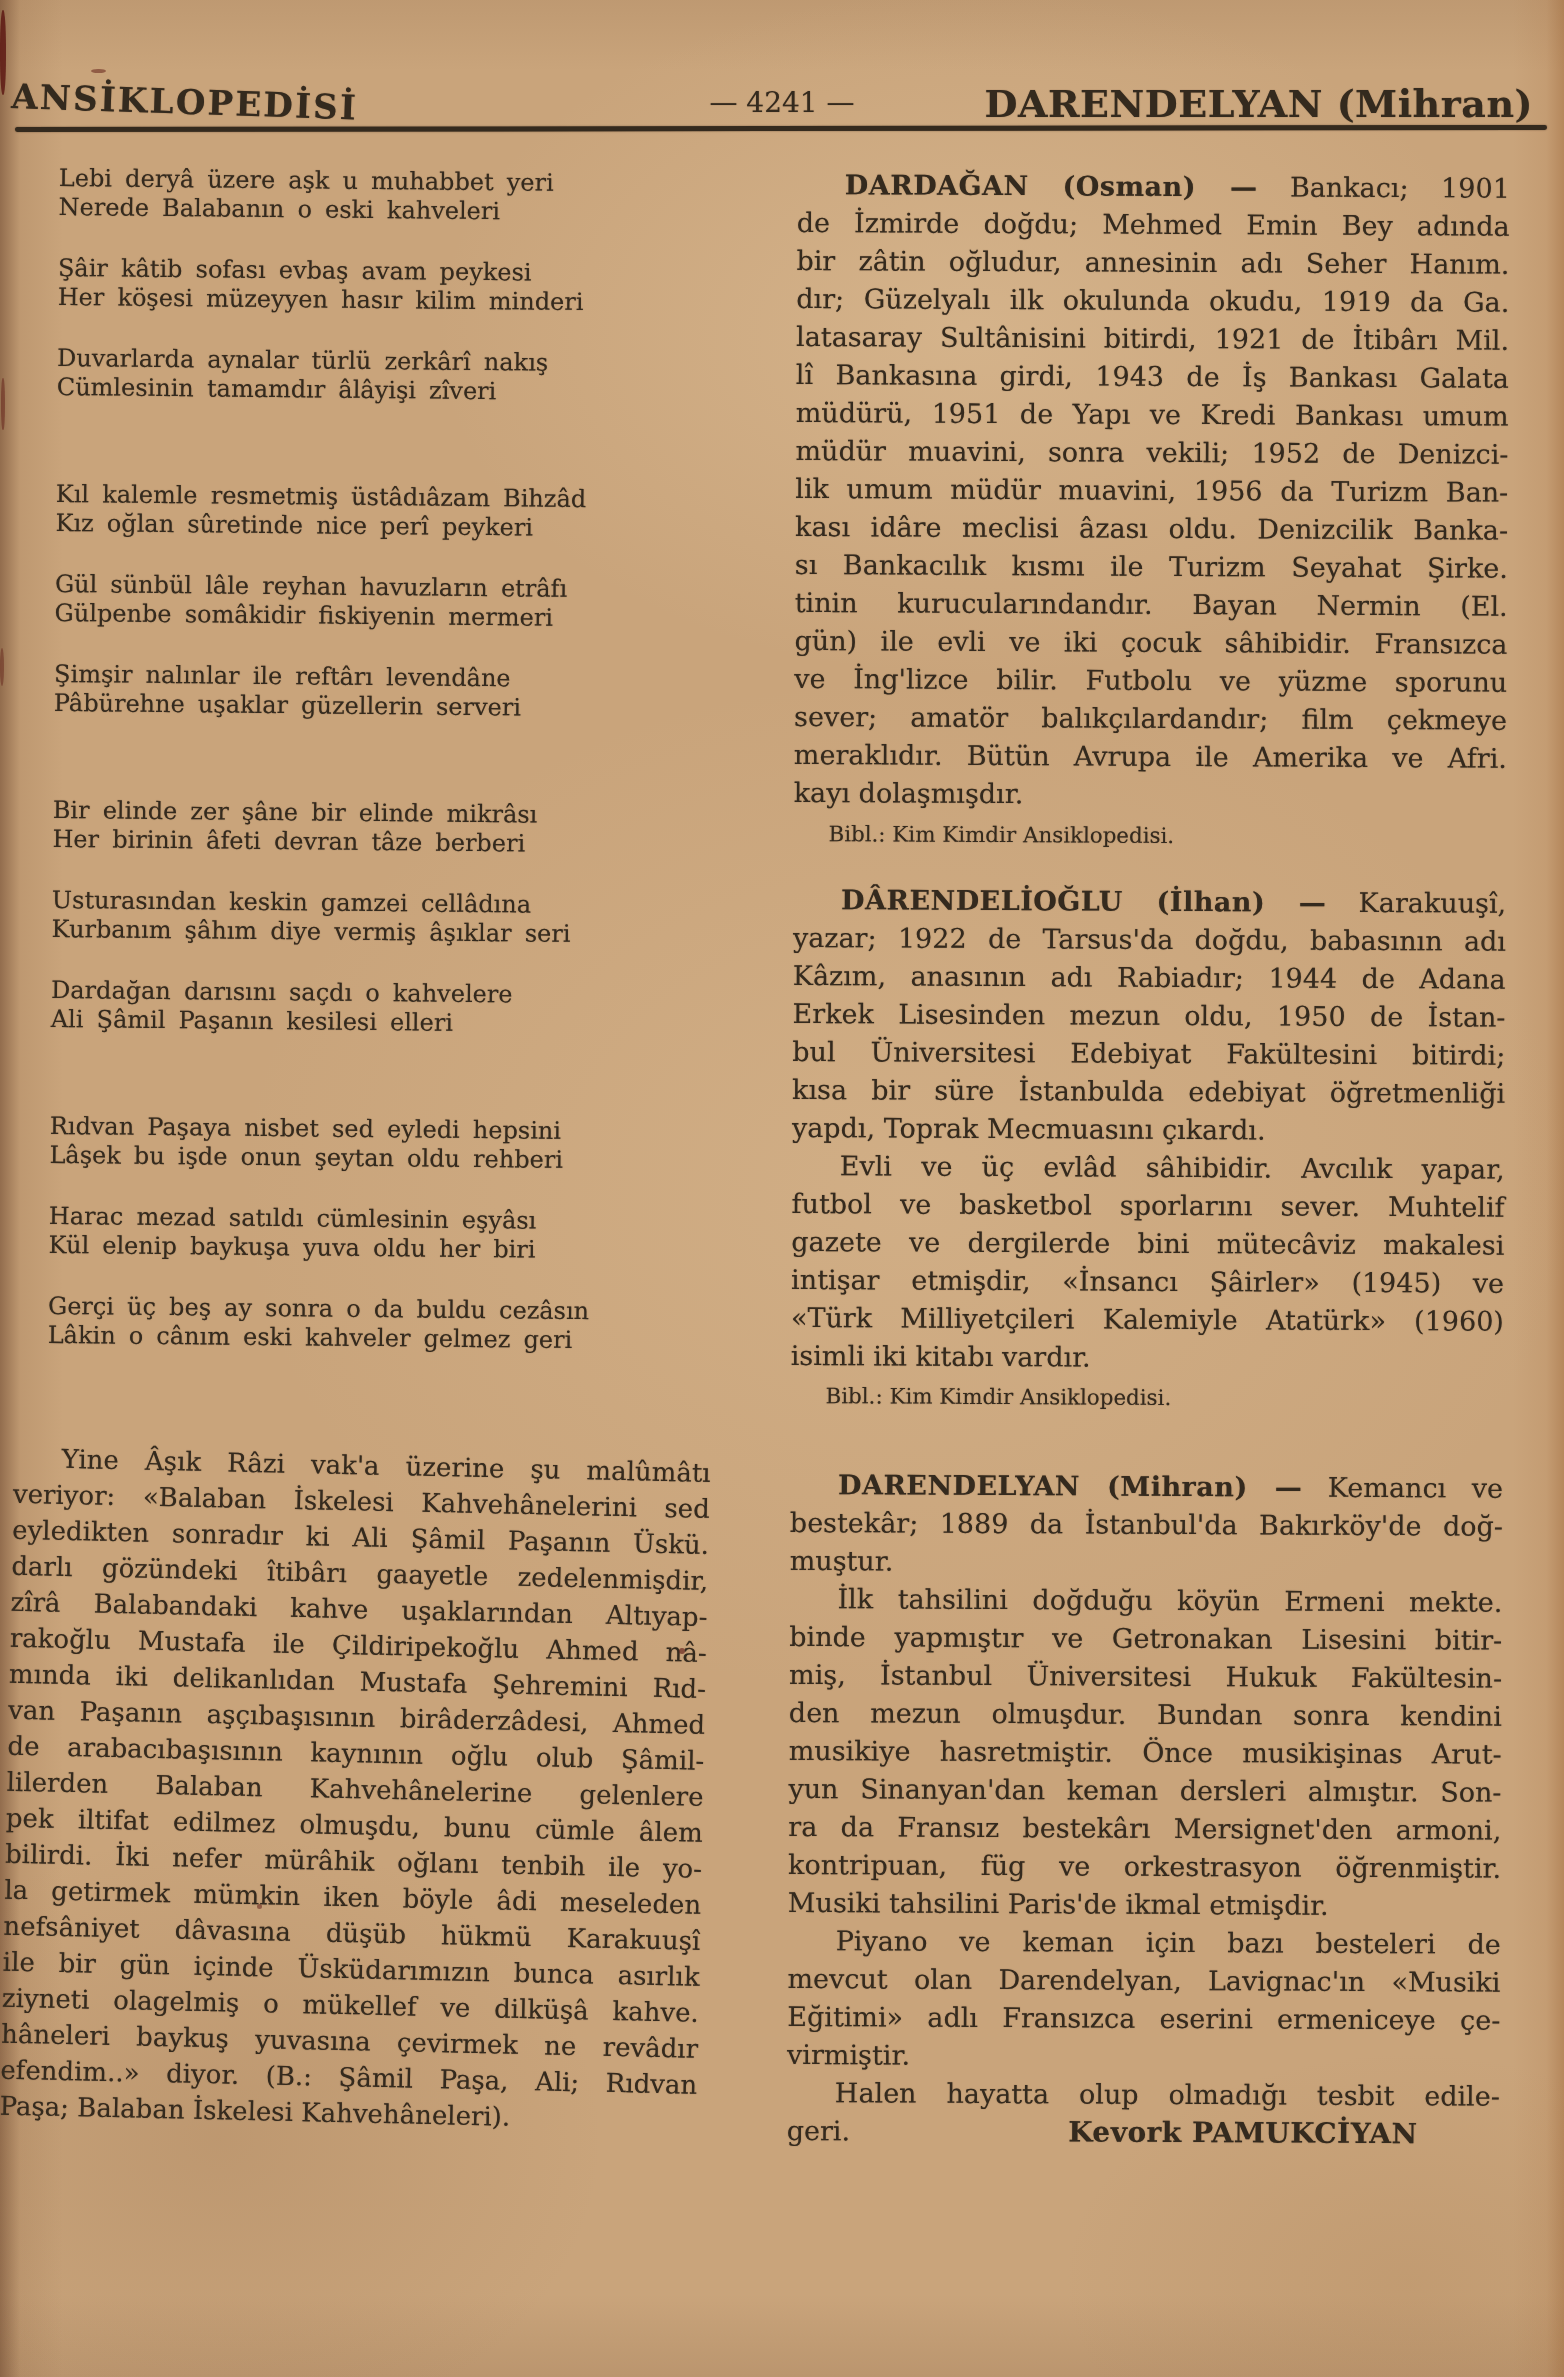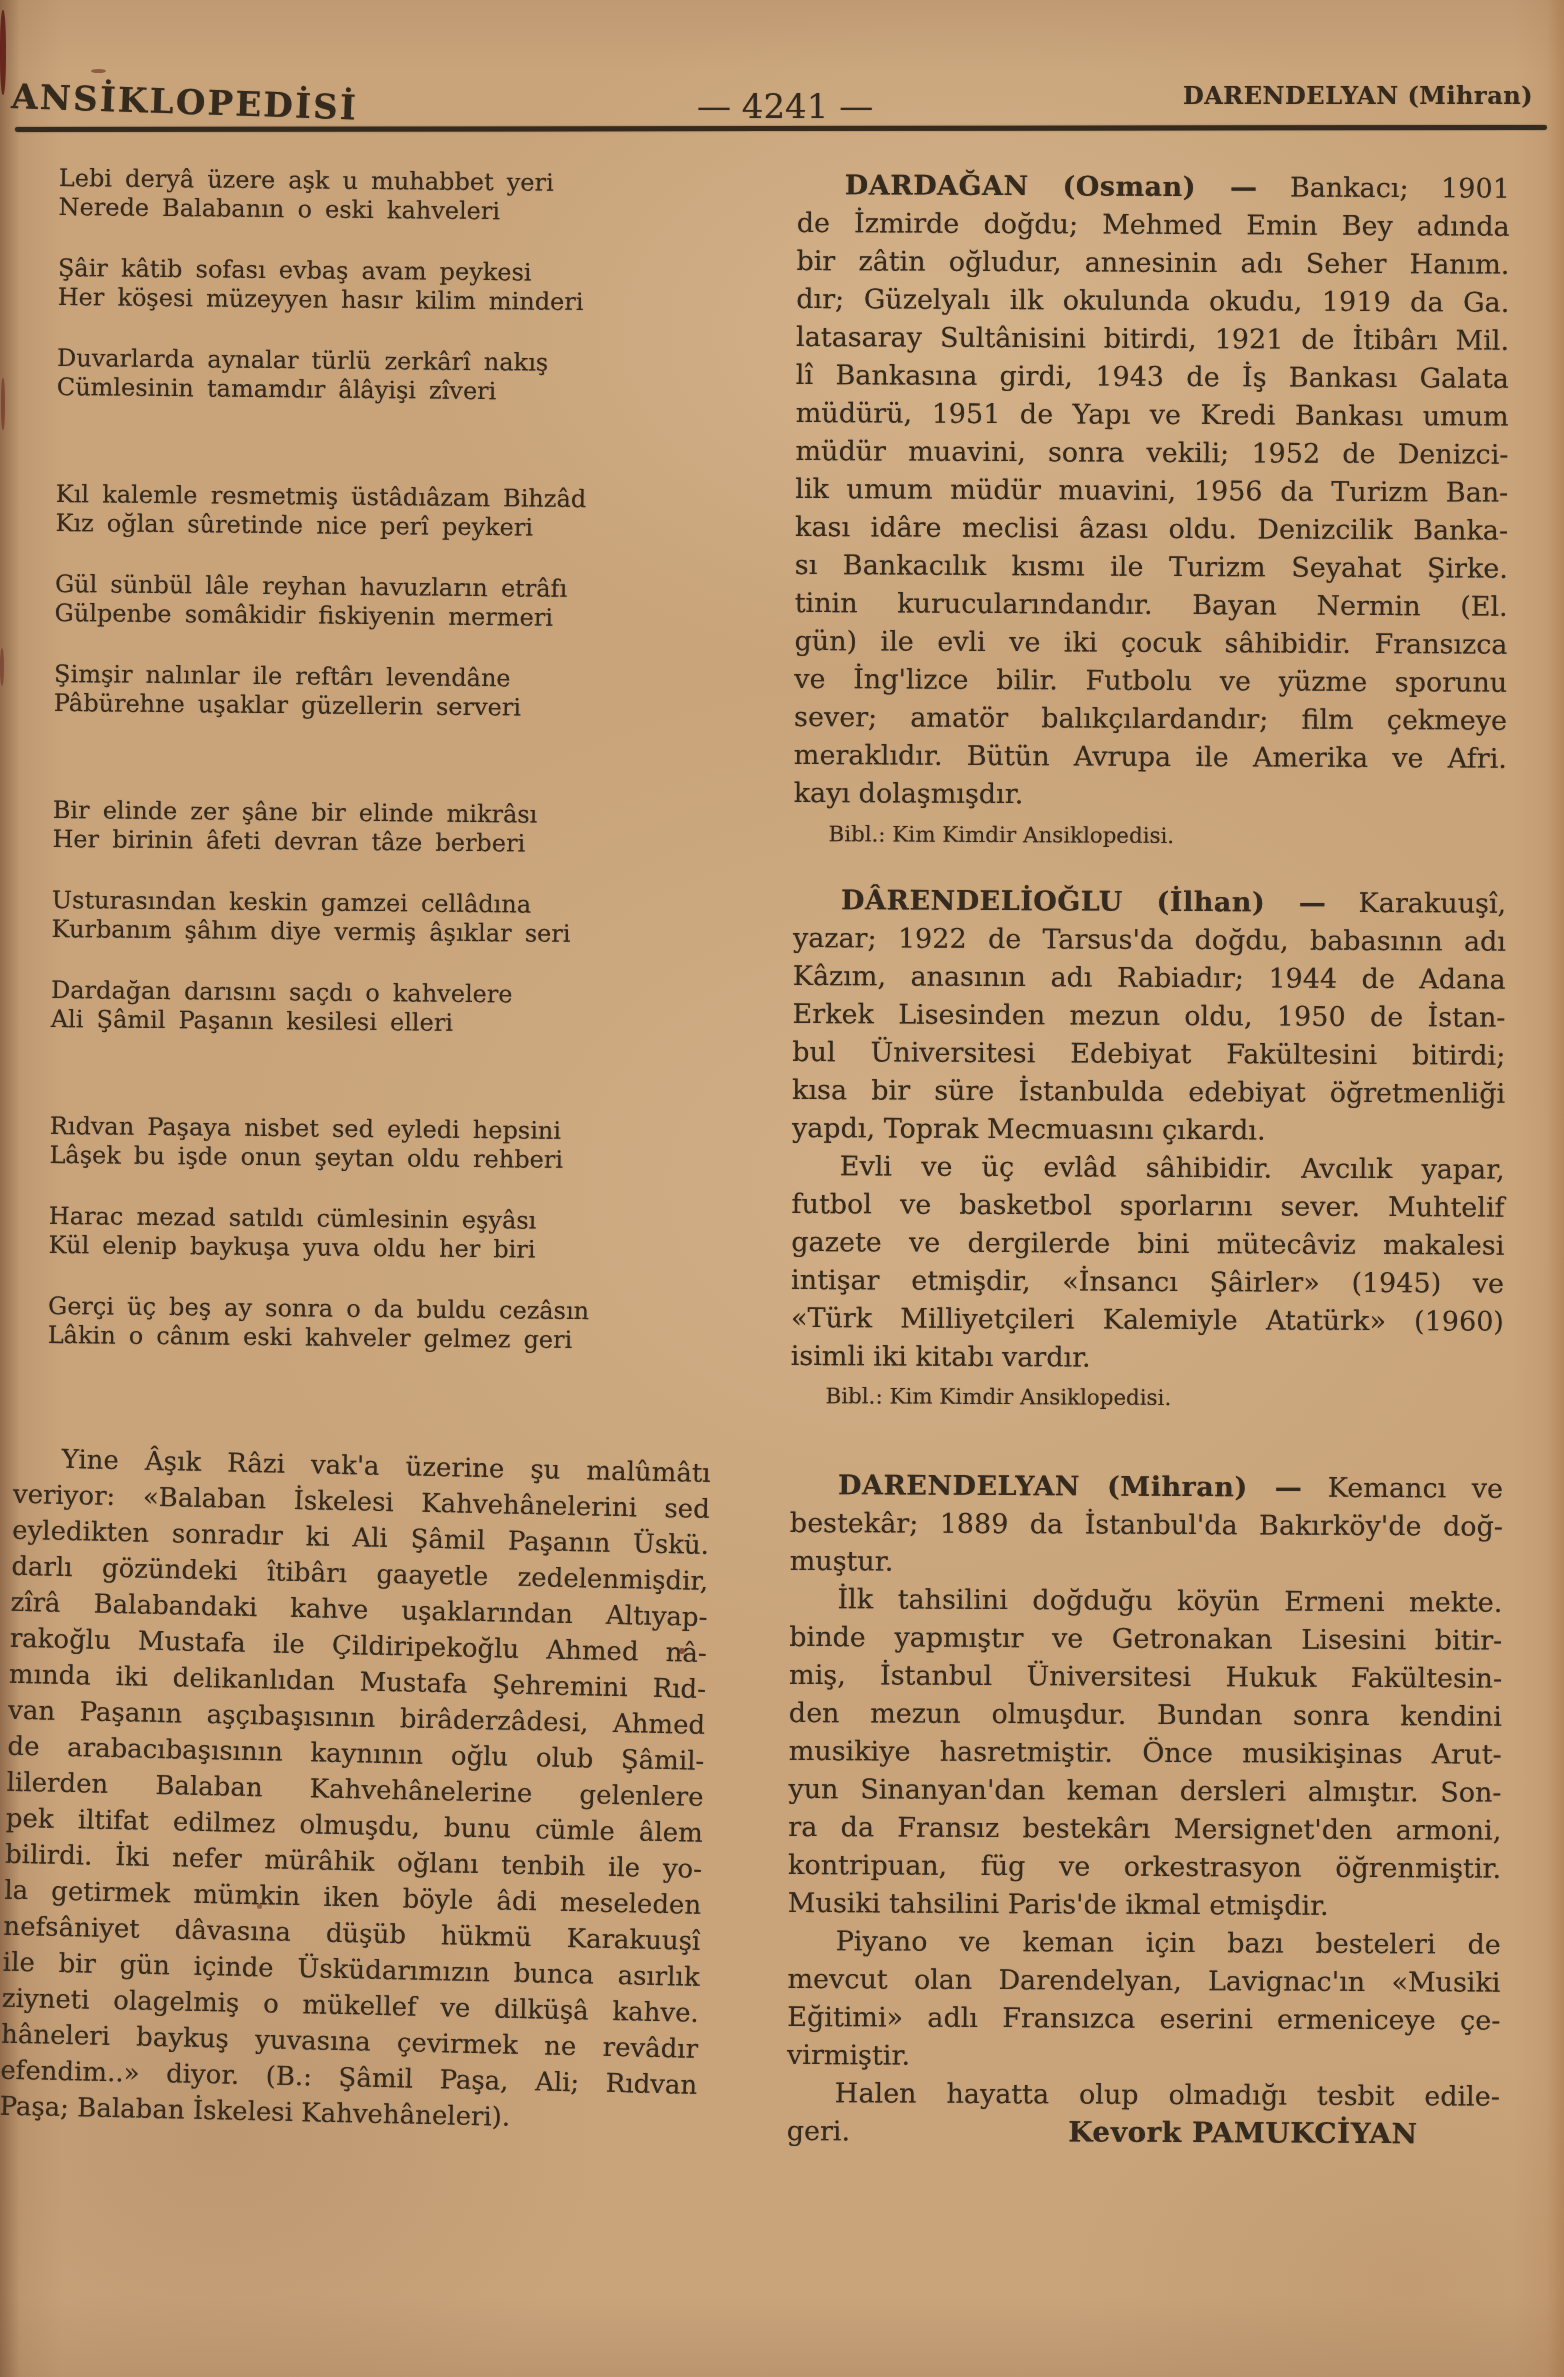--- a/index.html
+++ b/index.html
@@ -19,23 +19,23 @@
       linear-gradient(90deg, rgba(92,54,32,.50), rgba(140,98,64,.18) 20px, rgba(0,0,0,0) 63px),
       linear-gradient(270deg, rgba(146,86,38,.38), rgba(170,115,70,.16) 18.7px, rgba(0,0,0,0) 52px),
       linear-gradient(0deg, rgba(120,82,52,.18), rgba(0,0,0,0) 82px),
       linear-gradient(180deg, rgba(130,92,60,.15), rgba(0,0,0,0) 71px);
   }
   .ink{color:var(--ink);text-shadow:0 0 1.1px rgba(64,44,28,.55);}
 
   
   .hdr-left{position:absolute;left:12px;top:76px;font-size:34px;font-weight:bold;
     letter-spacing:2.2px;transform:rotate(1.9deg);transform-origin:left top;white-space:nowrap;}
-  .hdr-center{position:absolute;left:697px;top:86px;width:170px;text-align:right;
-    font-size:34px;white-space:nowrap;}
-  .hdr-right{position:absolute;right:32px;top:81px;font-size:24px;font-weight:bold;
+  .hdr-center{position:absolute;left:697px;top:86px;width:170px;text-align:center;
+    font-size:28px;white-space:nowrap;}
+  .hdr-right{position:absolute;right:32px;top:81px;font-size:38px;font-weight:bold;
     letter-spacing:0.5px;white-space:nowrap;}
   .hdr-rule{position:absolute;left:15.4px;top:126px;width:1532px;height:5px;
     background:var(--ink);border-radius:2.7px;box-shadow:0 0 1.6px rgba(60,40,25,.7);
     transform:rotate(-0.08deg);}
 
   
   .poem{position:absolute;left:59px;top:164px;width:664px;
     transform:rotate(0.55deg);transform-origin:left top;}
   .stanza{margin-bottom:32px;}
   .stanza:nth-child(3n){margin-bottom:78px;}

